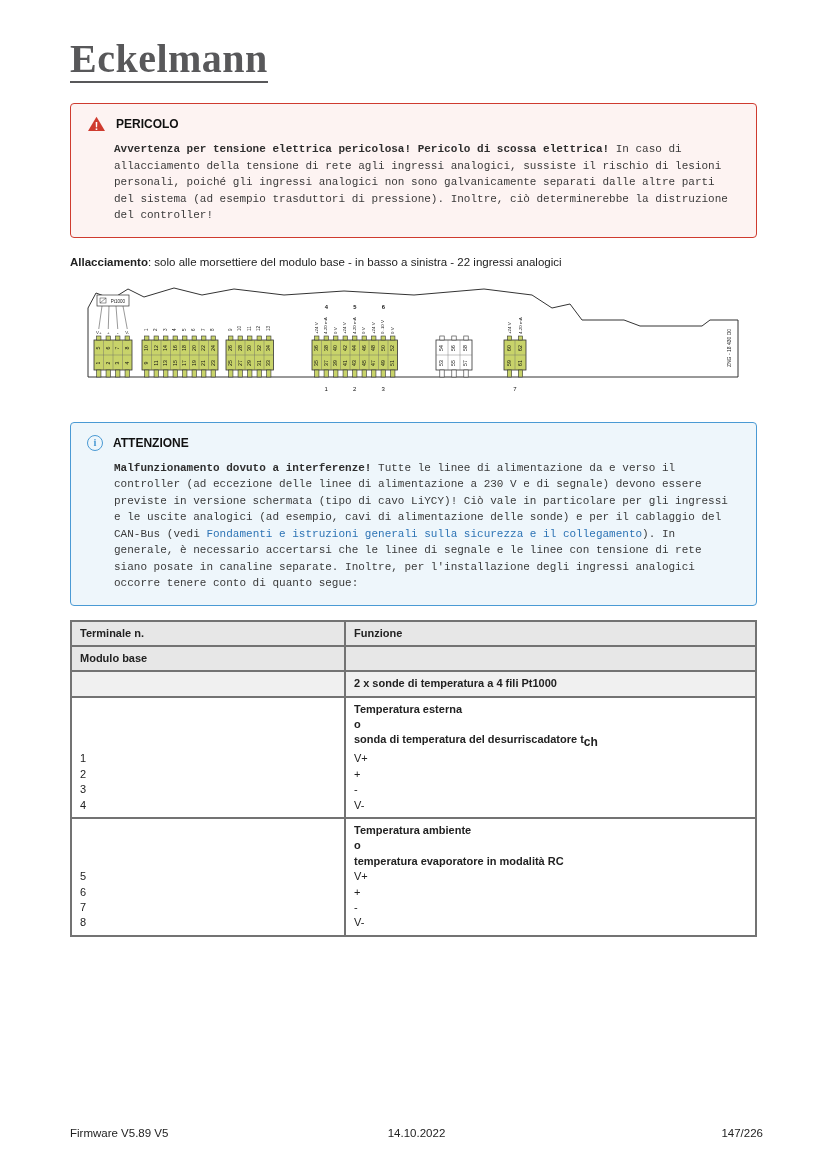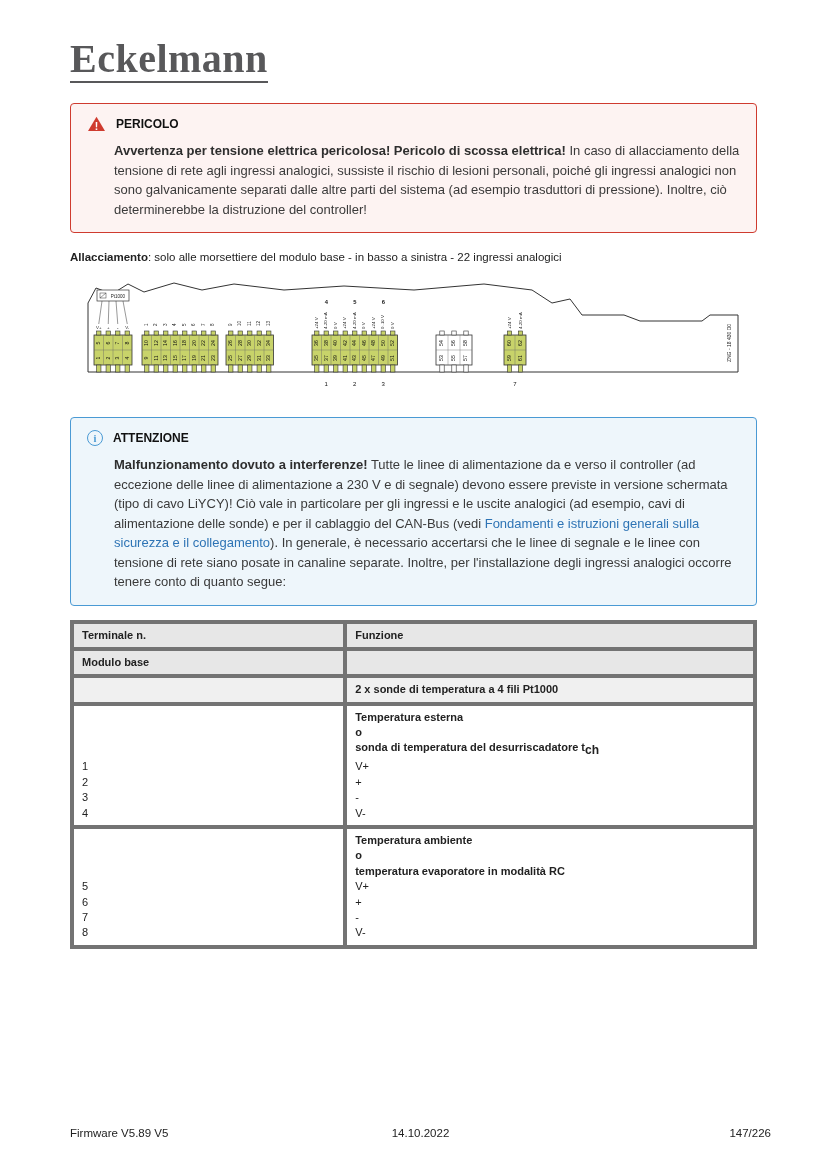--- a/index.html
+++ b/index.html
@@ -18,51 +18,51 @@
   }
 
   .heading { margin:58px 0 0 0; font-size:14.5px; font-weight:bold; color:#111; }
   .heading .num { margin-right:14px; }
 
   .notice { border:1px solid #999; border-radius:4px; padding:12px 16px 13px 16px; margin-top:20px; }
   .notice.danger { border-color:var(--danger-border,#cf3b2f); background:var(--danger-bg,#fdf3f2); }
   .notice.attention { border-color:var(--attention-border,#4a9ad4); background:var(--attention-bg,#eef6fb); margin-top:22px; }
   .notice-header { display:flex; align-items:center; gap:10px; }
   .notice-title { font-weight:bold; font-size:12px; color:#111; }
-  .notice-body { margin:9px 0 0 27px; font-size:13px; line-height:1.5; color:#3a3a3a; }
+  .notice-body { margin:9px 0 0 27px; font-size:11px; line-height:1.5; color:#3a3a3a;font-family:Liberation Mono, monospace; }
   .notice-body b { color:#2e2e2e; }
   .link { color:var(--link-color,#2e74b5); cursor:pointer; }
   .bullets { margin:5px 0 0 0; padding-left:17px; }
   .bullets li { margin-top:2px; }
 
   .info-icon {
     width:16px; height:16px; border:1.7px solid var(--attention-border,#4a9ad4);
     border-radius:50%; color:var(--attention-border,#4a9ad4);
     display:inline-flex; align-items:center; justify-content:center;
     font-size:10.5px; font-weight:bold; font-family:"Liberation Serif", serif;
     flex:0 0 auto;
   }
 
   .connection-line { margin:18px 0 0 0; font-size:11.5px; color:#222; }
 
   .diagram-wrap { margin:14px 0 0 14px; }
 
   .terminal-table { width:100%; border-collapse:collapse; margin-top:14px; font-size:11px; color:#222; }
   .terminal-table th, .terminal-table td {
-    border:4px solid #737373; padding:4px 8px; text-align:left; vertical-align:top; line-height:1.4;
+    border:2px solid #737373; padding:4px 8px; text-align:left; vertical-align:top; line-height:1.4;
   }
   .terminal-table th { background:var(--table-header-bg,#e7e7e7); font-size:11px; }
   tr.row-sub td { background:var(--table-header-bg,#e7e7e7); font-weight:bold; }
   tr.row-section td { background:var(--table-section-bg,#f0f0f0); }
   .cell-terminals { vertical-align:bottom !important; }
   .fn-bold { font-weight:bold; }
   .terminal-table sub { font-size:12px; }
 
   .footer {
-    position:absolute; left:70px; right:56px; bottom:30px;
+    position:absolute; left:70px; right:64px; bottom:30px;
     display:flex; font-size:11.5px; color:#222;
   }
   .footer span { flex:1; }
   .footer .f-center { text-align:center; }
   .footer .f-right { text-align:right; }
 </style>
 </head>
 <body>
 
 <div class="content">

